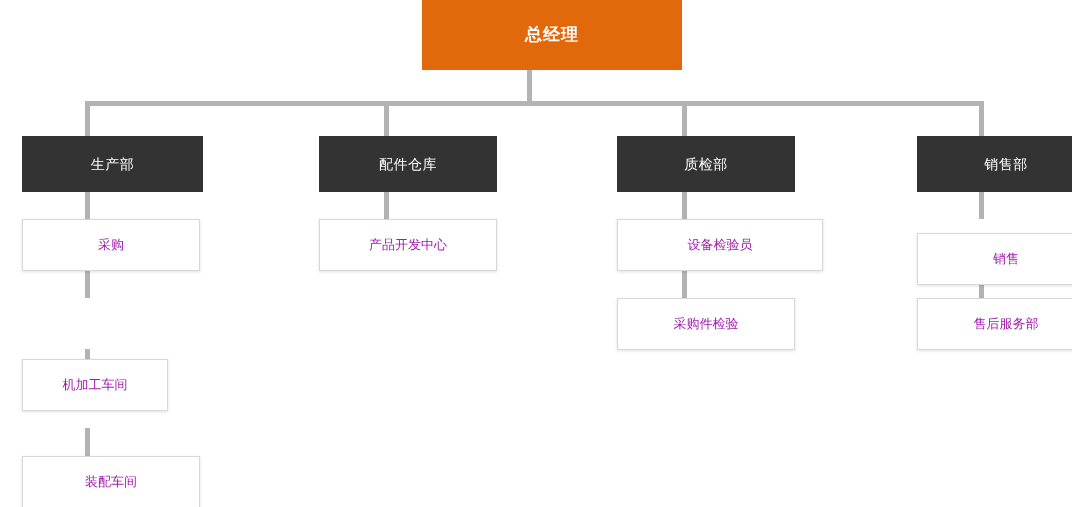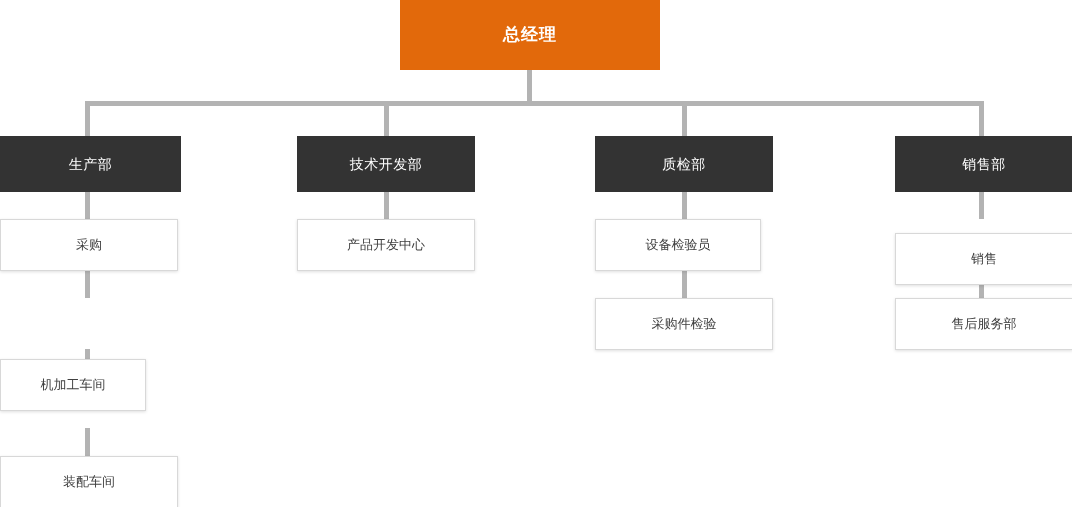--- a/index.html
+++ b/index.html
@@ -22,20 +22,21 @@
 
   
   .node {
     position: absolute;
     box-sizing: border-box;
     display: flex;
     align-items: center;
     justify-content: center;
     text-align: center;
     line-height: 1.2;
+    margin-left: 22px;
   }
   .node-label {
     display: block;
     white-space: nowrap;
   }
 
   .node.root {
     background: #E2690B;
     color: #ffffff;
     font-size: 17px;
@@ -46,21 +47,21 @@
   .node.dept {
     background: #333333;
     color: #ffffff;
     font-size: 14px;
     font-weight: normal;
     letter-spacing: 0.5px;
   }
 
   .node.leaf {
     background: #ffffff;
-    color: #404040;
+    color: #a21caf;
     font-size: 13px;
     border: 1px solid #d8d8d8;
     box-shadow: 0 1px 3px rgba(0,0,0,0.13);
     text-align: center;
   }
 
   
   .conn {
     position: absolute;
     background: #b3b3b3;
@@ -95,21 +96,21 @@
 
   <div class="node root" style="left:400px; top:0px; width:260px; height:70px;">
     <span class="node-label">总经理</span>
   </div>
 
   <div class="node dept" style="left:0px; top:136px; width:181px; height:56px;">
     <span class="node-label">生产部</span>
   </div>
 
   <div class="node dept" style="left:297px; top:136px; width:178px; height:56px;">
-    <span class="node-label">技术开发部</span>
+    <span class="node-label">配件仓库</span>
   </div>
 
   <div class="node dept" style="left:895px; top:136px; width:178px; height:56px;">
     <span class="node-label">销售部</span>
   </div>
 
   <div class="node dept" style="left:595px; top:136px; width:178px; height:56px;">
     <span class="node-label">质检部</span>
   </div>
 
@@ -120,21 +121,21 @@
     <span class="node-label">机加工车间</span>
   </div>
   <div class="node leaf" style="left:0px; top:456px; width:178px; height:52px;">
     <span class="node-label">装配车间</span>
   </div>
 
   <div class="node leaf" style="left:297px; top:219px; width:178px; height:52px;">
     <span class="node-label">产品开发中心</span>
   </div>
 
-  <div class="node leaf" style="left:595px; top:219px; width:166px; height:52px;">
+  <div class="node leaf" style="left:595px; top:219px; width:206px; height:52px;">
     <span class="node-label">设备检验员</span>
   </div>
   <div class="node leaf" style="left:595px; top:298px; width:178px; height:52px;">
     <span class="node-label">采购件检验</span>
   </div>
 
   <div class="node leaf" style="left:895px; top:233px; width:178px; height:52px;">
     <span class="node-label">销售</span>
   </div>
   <div class="node leaf" style="left:895px; top:298px; width:178px; height:52px;">

